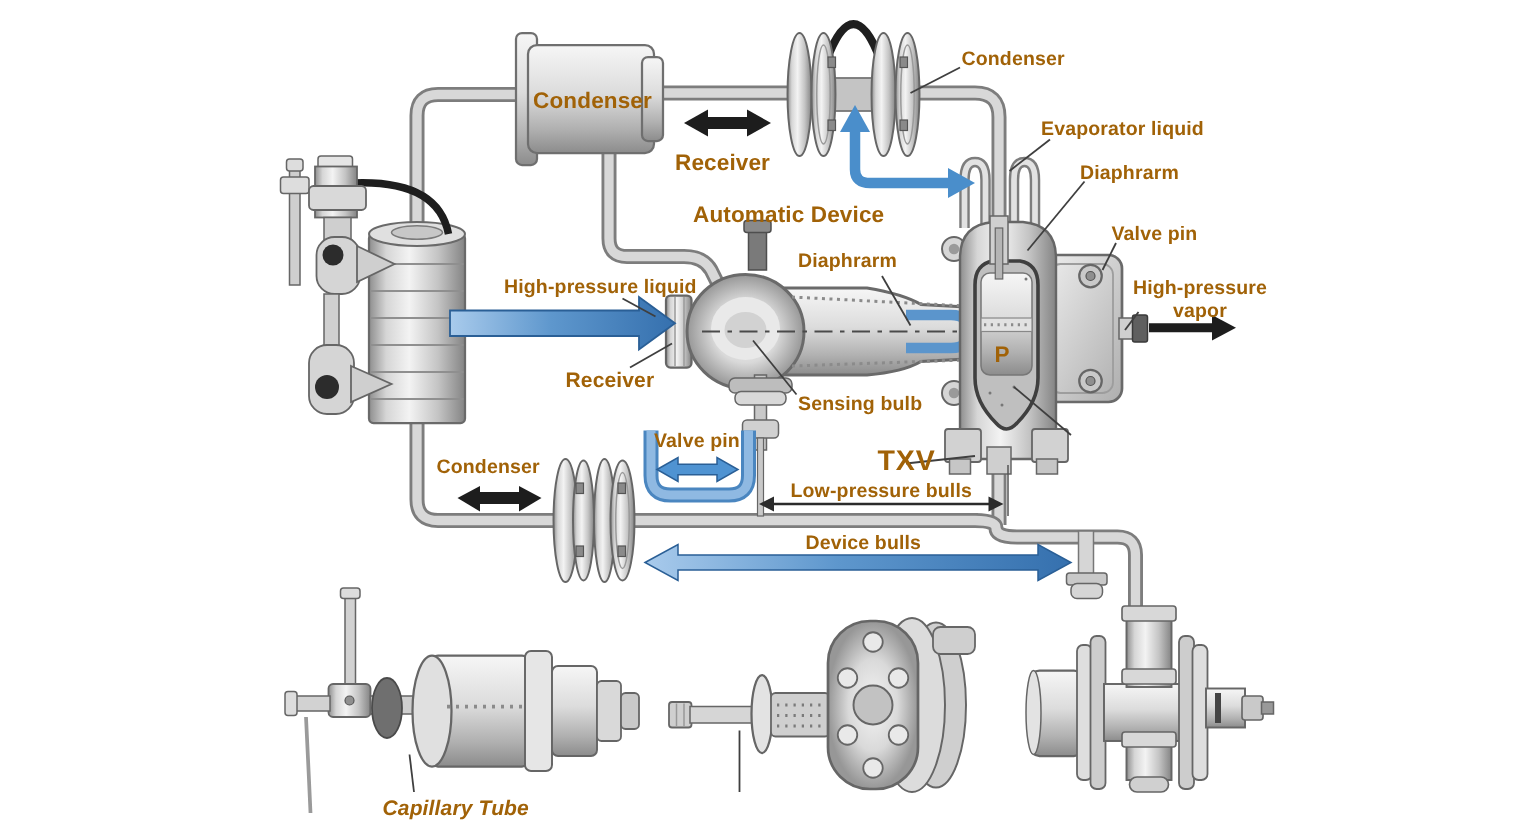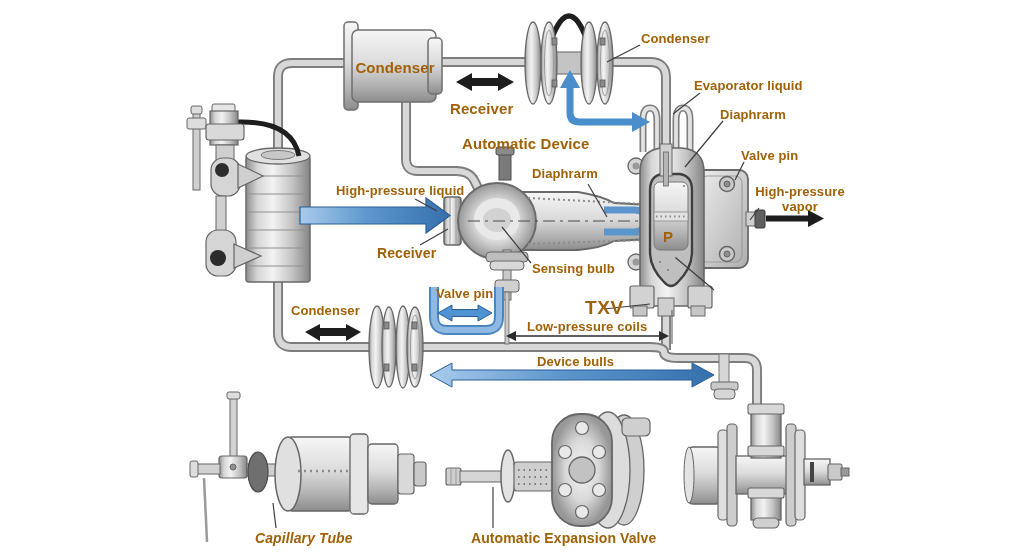--- a/index.html
+++ b/index.html
@@ -330,19 +330,18 @@
   <div class="lbl" style="left:720px;top:107px;">Diaphrarm</div>
   <div class="lbl" style="left:741px;top:148px;">Valve pin</div>
   <div class="lbl wrap" style="left:754px;top:184px;">High-pressure vapor</div>
   <div class="lbl b" style="left:462px;top:135px;">Automatic Device</div>
   <div class="lbl" style="left:532px;top:166px;">Diaphrarm</div>
   <div class="lbl" style="left:336px;top:183px;">High-pressure liquid</div>
   <div class="lbl" style="left:377px;top:245px;font-size:14px;">Receiver</div>
   <div class="lbl" style="left:532px;top:261px;">Sensing bulb</div>
   <div class="lbl" style="left:436px;top:286px;">Valve pin</div>
   <div class="lbl big" style="left:566px;top:297px;margin-left:19px;">TXV</div>
-  <div class="lbl" style="left:527px;top:319px;">Low-pressure coils</div>
+  <div class="lbl" style="left:527px;top:319px;">Low-pressure bulls</div>
   <div class="lbl" style="left:537px;top:354px;">Device bulls</div>
   <div class="lbl" style="left:291px;top:303px;">Condenser</div>
   <div class="lbl" style="left:663px;top:228px;font-size:15px;z-index:3;">P</div>
   <div class="lbl bot" style="left:255px;top:530px;font-style:italic;">Capillary Tube</div>
-  <div class="lbl bot" style="left:471px;top:530px;">Automatic Expansion Valve</div>
 </div>
 
 </body></html>

